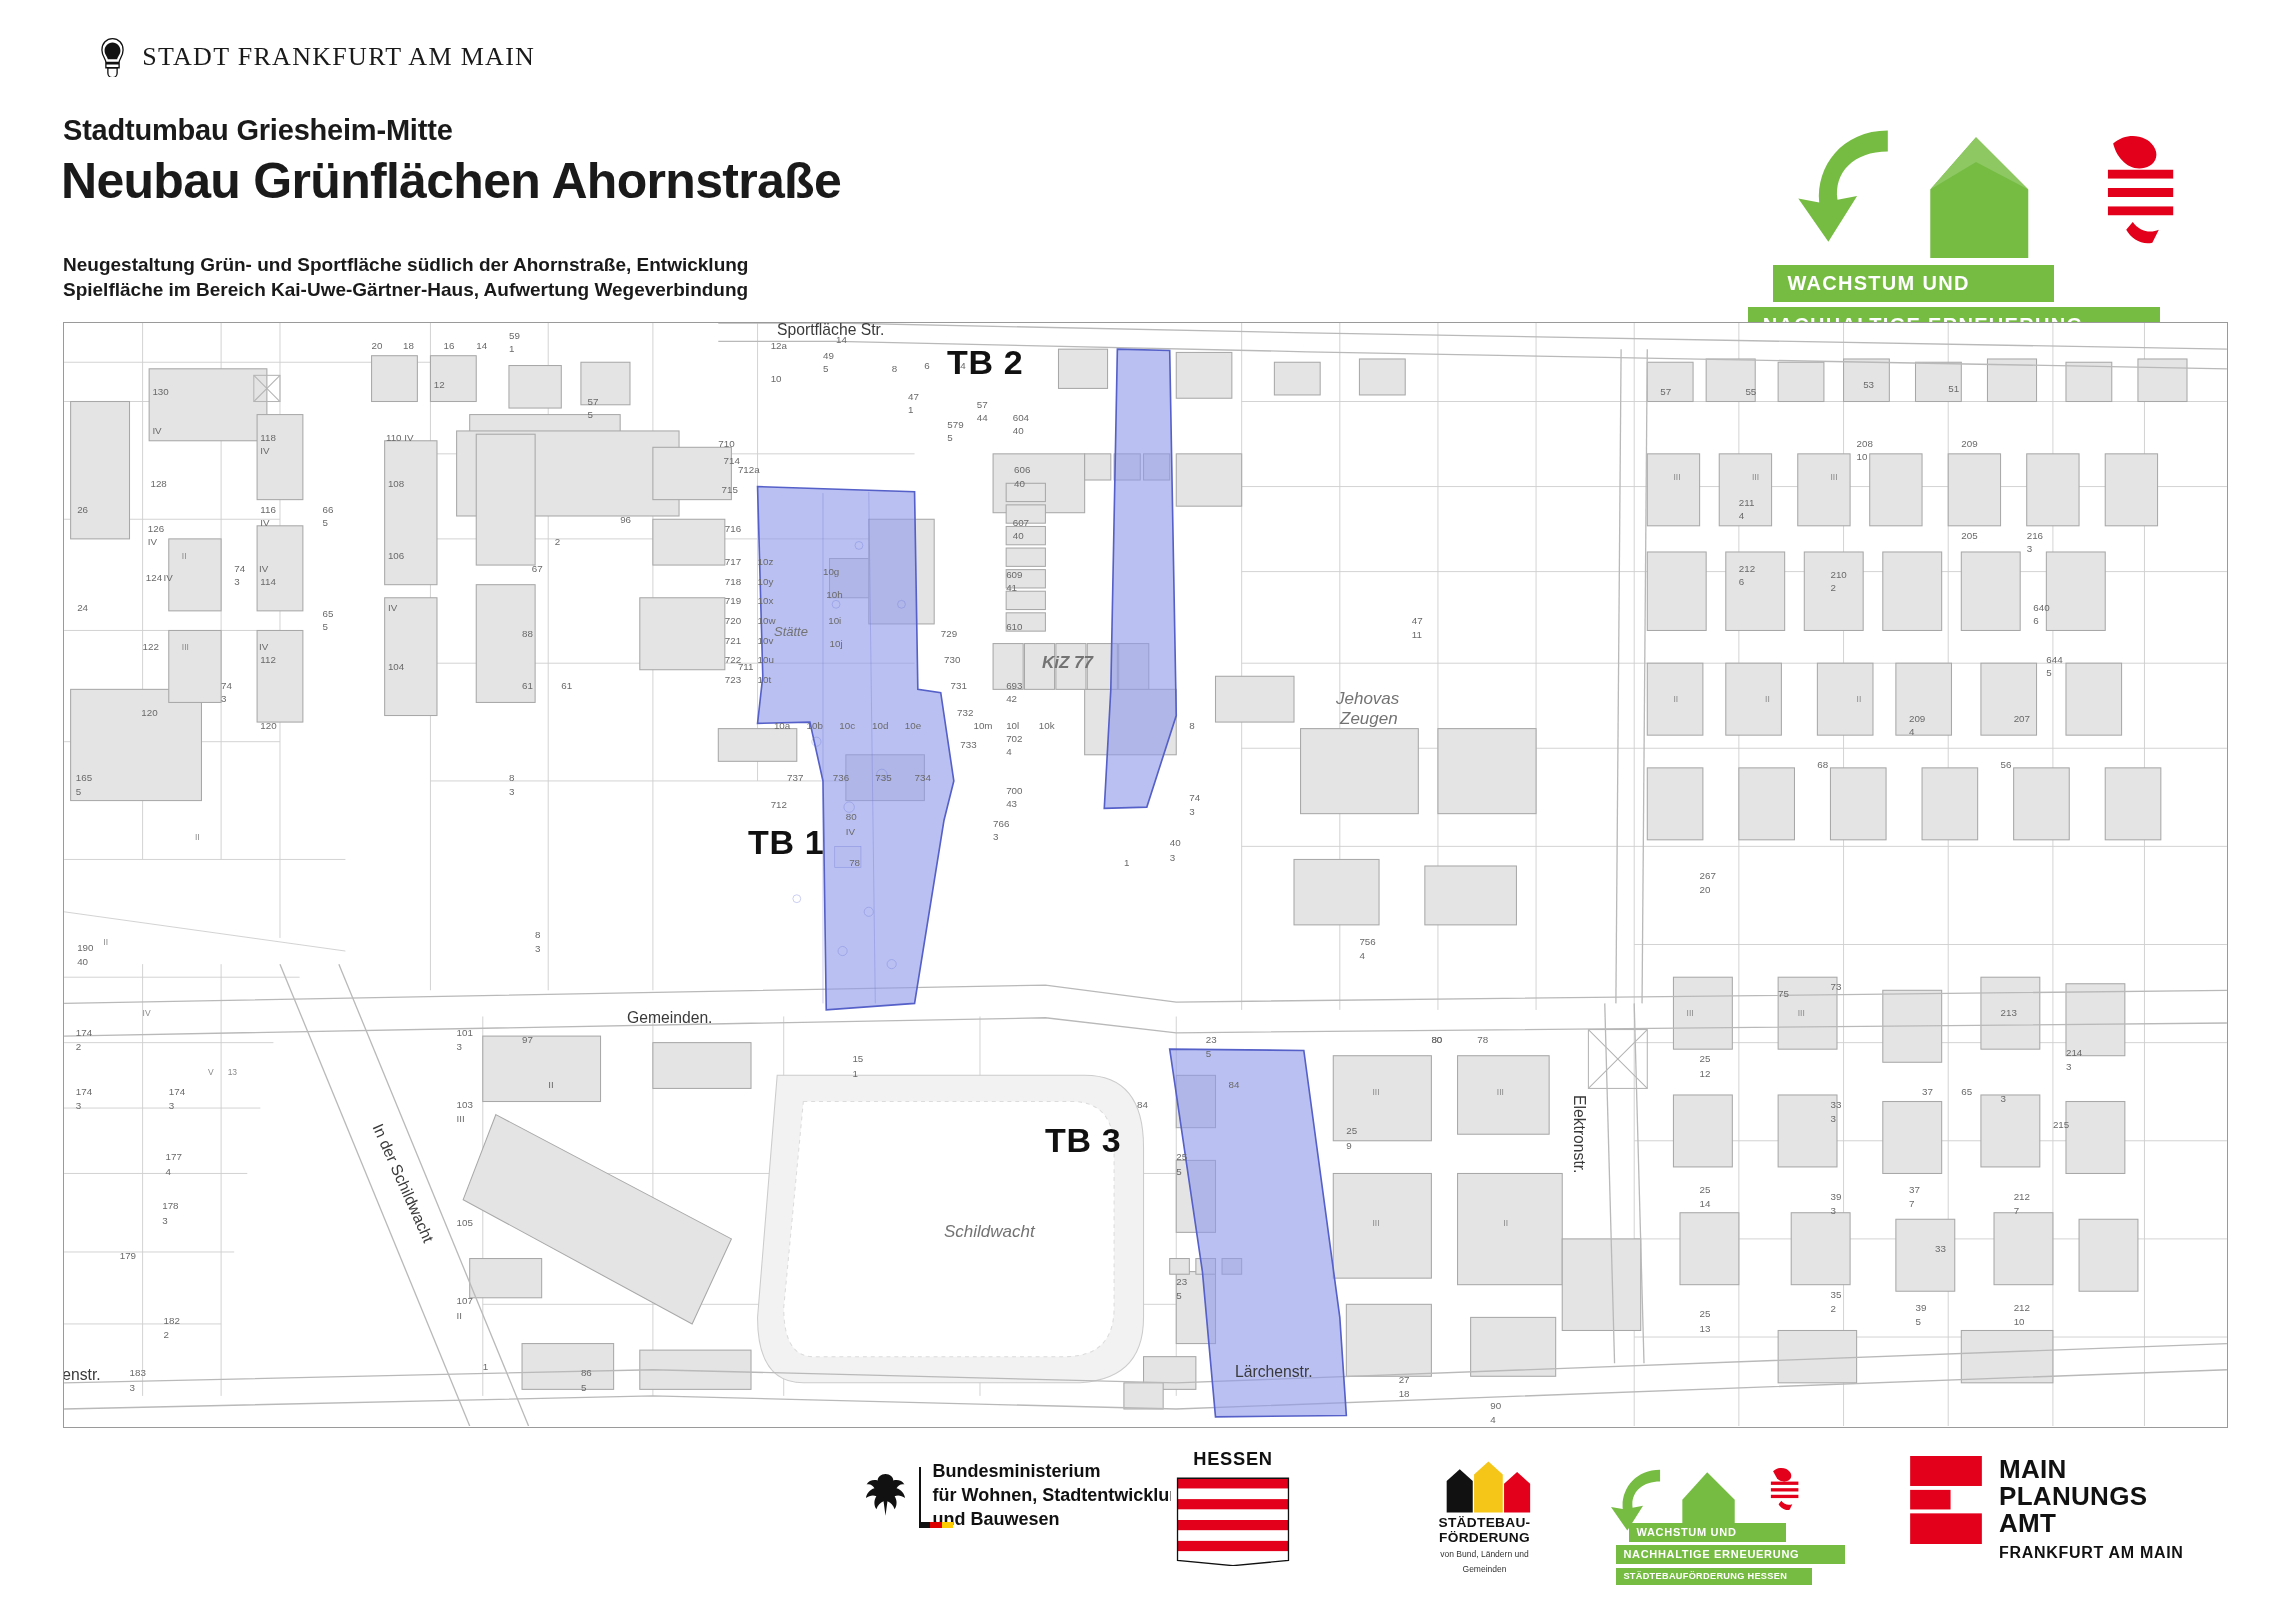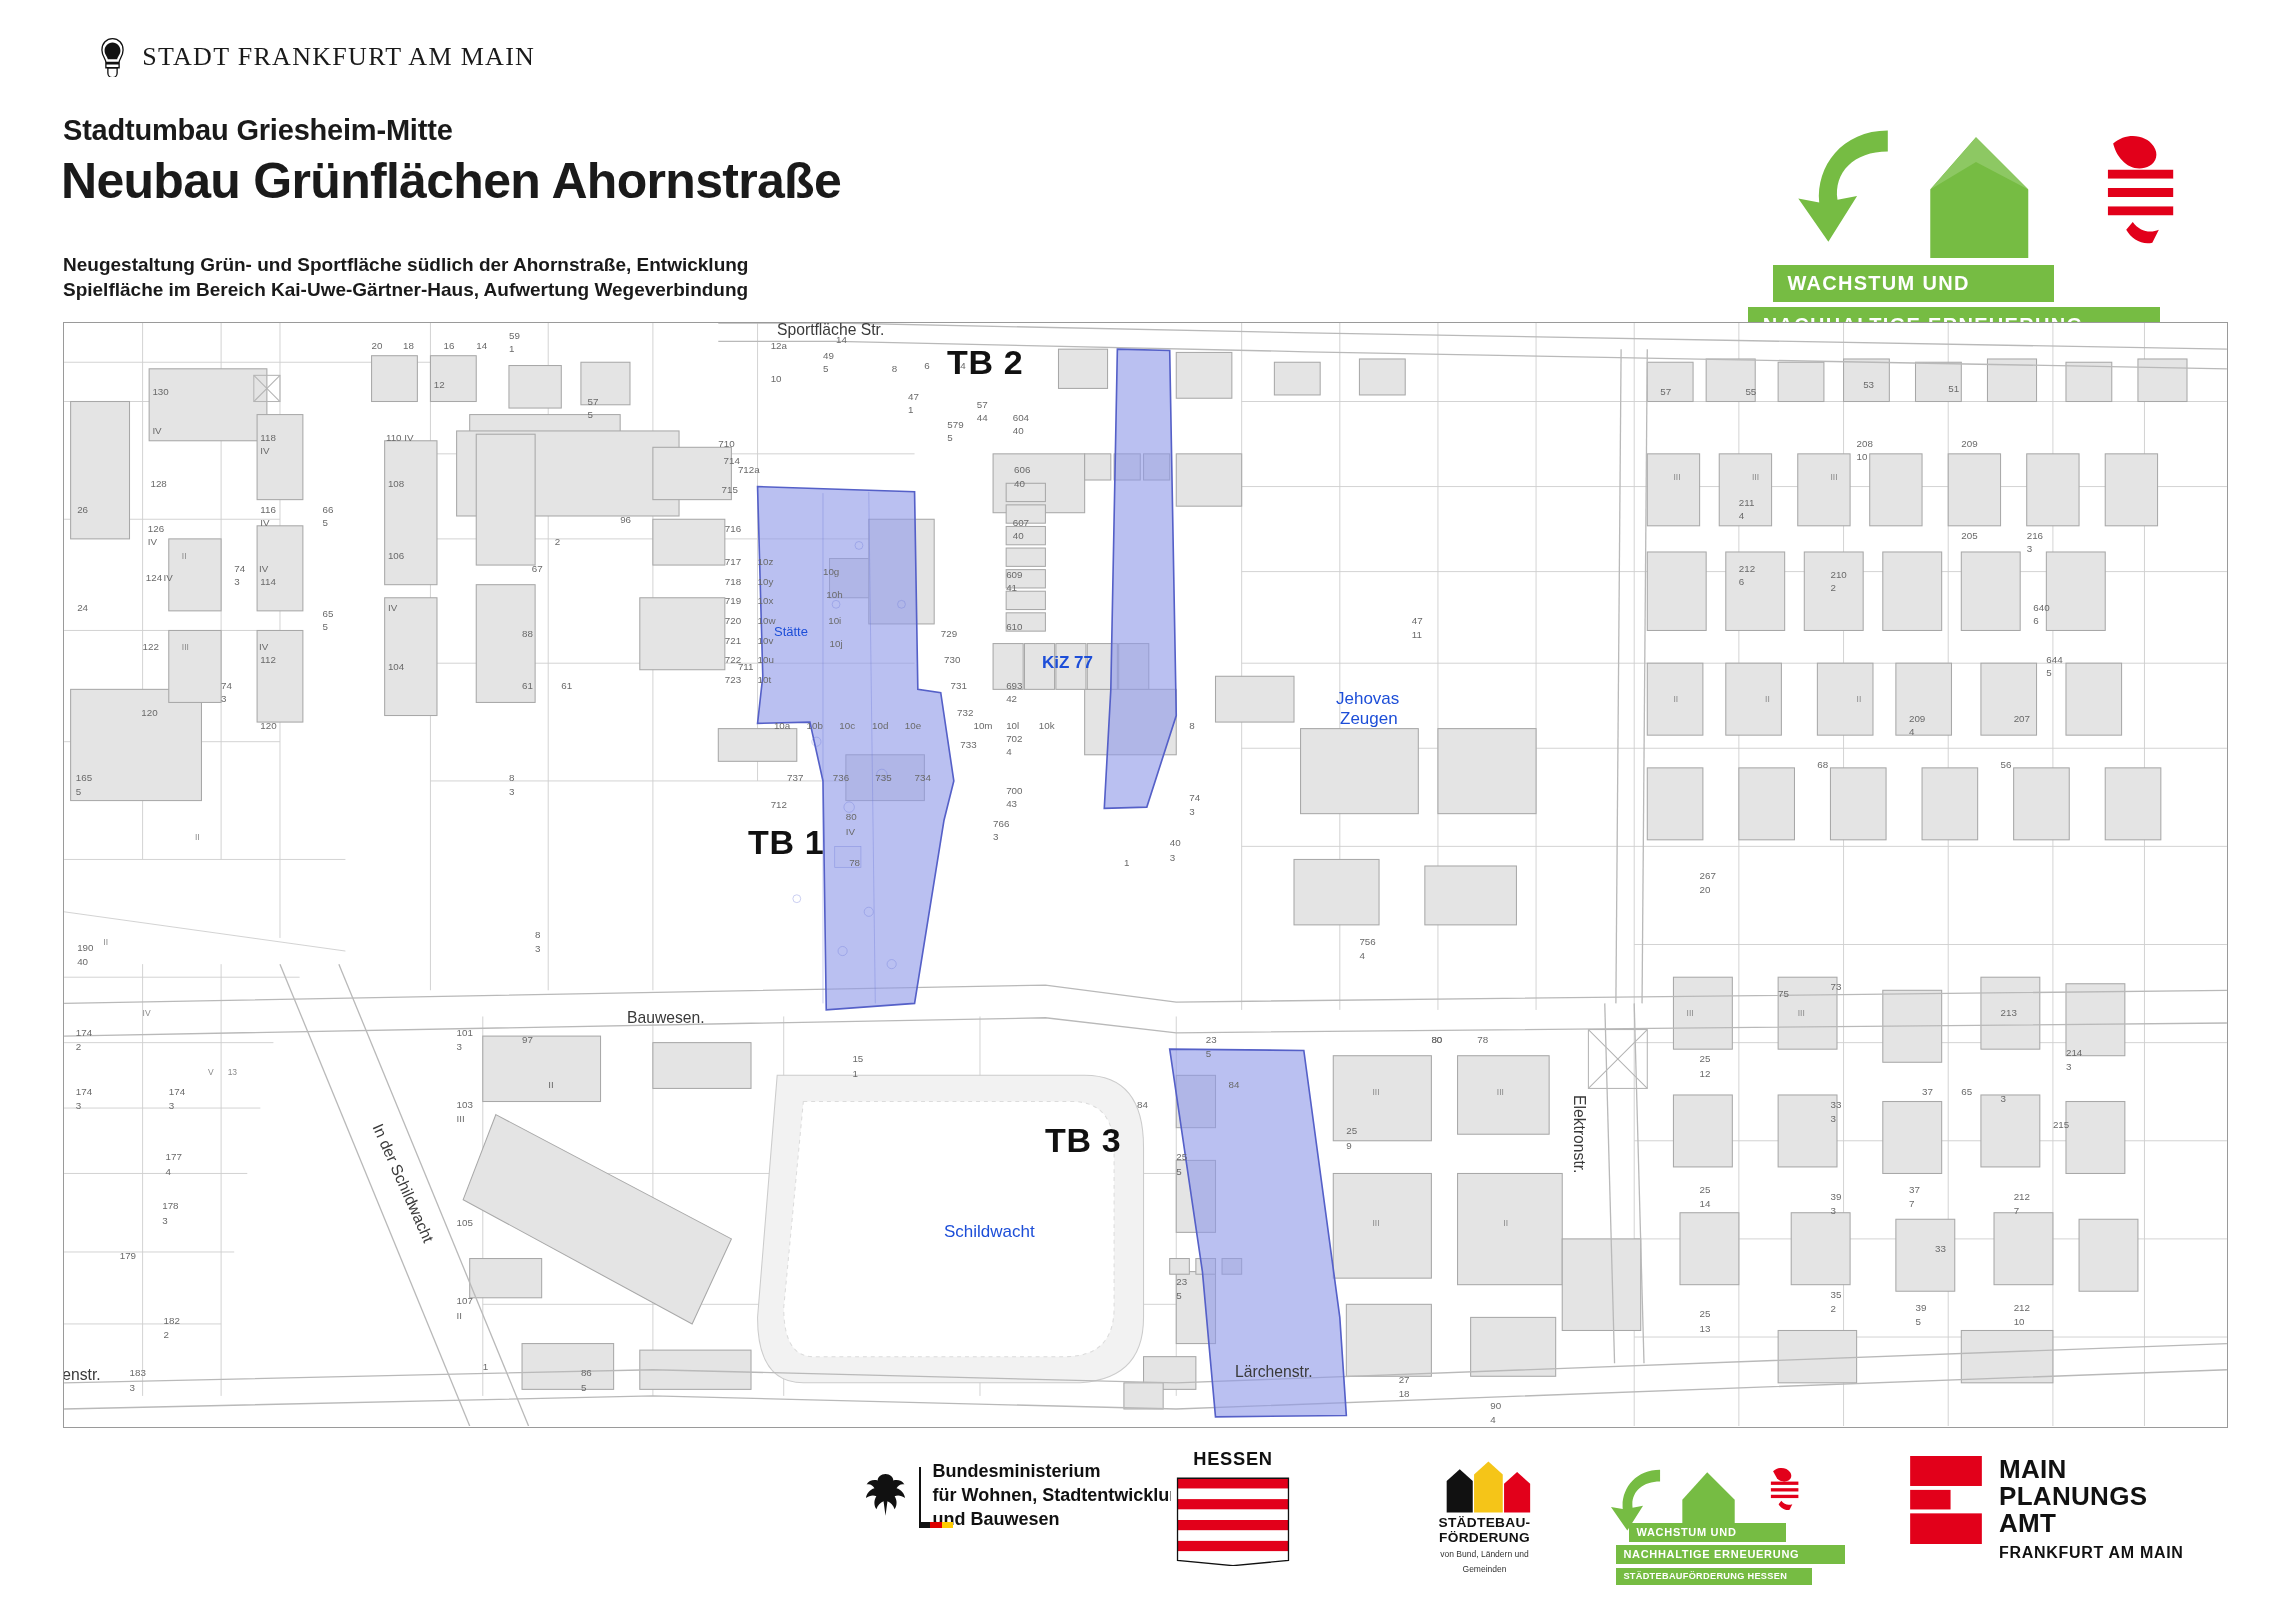--- a/index.html
+++ b/index.html
@@ -87,22 +87,23 @@
   }
   .street-label {
     position: absolute;
     font-size: 15.7px;
     color: #3a3a3a;
     white-space: nowrap;
   }
   .place-label {
     position: absolute;
     font-size: 17px;
-    color: #1d4ed8;
+    color: #737373;
     white-space: nowrap;
+    font-style: italic;
   }
 
   
   .footer {
     position: absolute; left: 0; top: 1439px; width: 2295px; height: 183px;
   }
   .f-item { position: absolute; top: 0; }
 
   .bmwsb { left: 864px; top: 19.6px; display:flex; align-items:center; gap:11.8px; }
   .bmwsb .eagle { width: 43px; height: 51px; }
@@ -676,21 +677,21 @@
         <text x="2650" y="1060">III</text>
     </g>
 
   </svg>
 
   <div class="tb-label" style="left:684px; top:500px;">TB 1</div>
   <div class="tb-label" style="left:883px; top:19.6px;">TB 2</div>
   <div class="tb-label" style="left:981px; top:798px;">TB 3</div>
 
   <div class="street-label" style="left:713px; top:-2px;">Sportfläche Str.</div>
-  <div class="street-label" style="left:563px; top:686px;">Bauwesen.</div>
+  <div class="street-label" style="left:563px; top:686px;">Gemeinden.</div>
   <div class="street-label" style="left:321px; top:798px; transform:rotate(66deg); transform-origin:left top;">In der Schildwacht</div>
   <div class="street-label" style="left:1171px; top:1040px;">Lärchenstr.</div>
   <div class="street-label" style="left:1524px; top:772px; transform:rotate(90deg); transform-origin:left top;">Elektronstr.</div>
   <div class="street-label" style="left:-18.3px; top:1043px;">chenstr.</div>
 
   <div class="place-label" style="left:880px; top:899px;">Schildwacht</div>
   <div class="place-label" style="left:978px; top:330px; font-weight:bold;">KiZ 77</div>
   <div class="place-label" style="left:1272px; top:366px;">Jehovas</div>
   <div class="place-label" style="left:1276px; top:386px;">Zeugen</div>
   <div class="place-label" style="left:710px; top:301px; font-size:13px;">Stätte</div>

